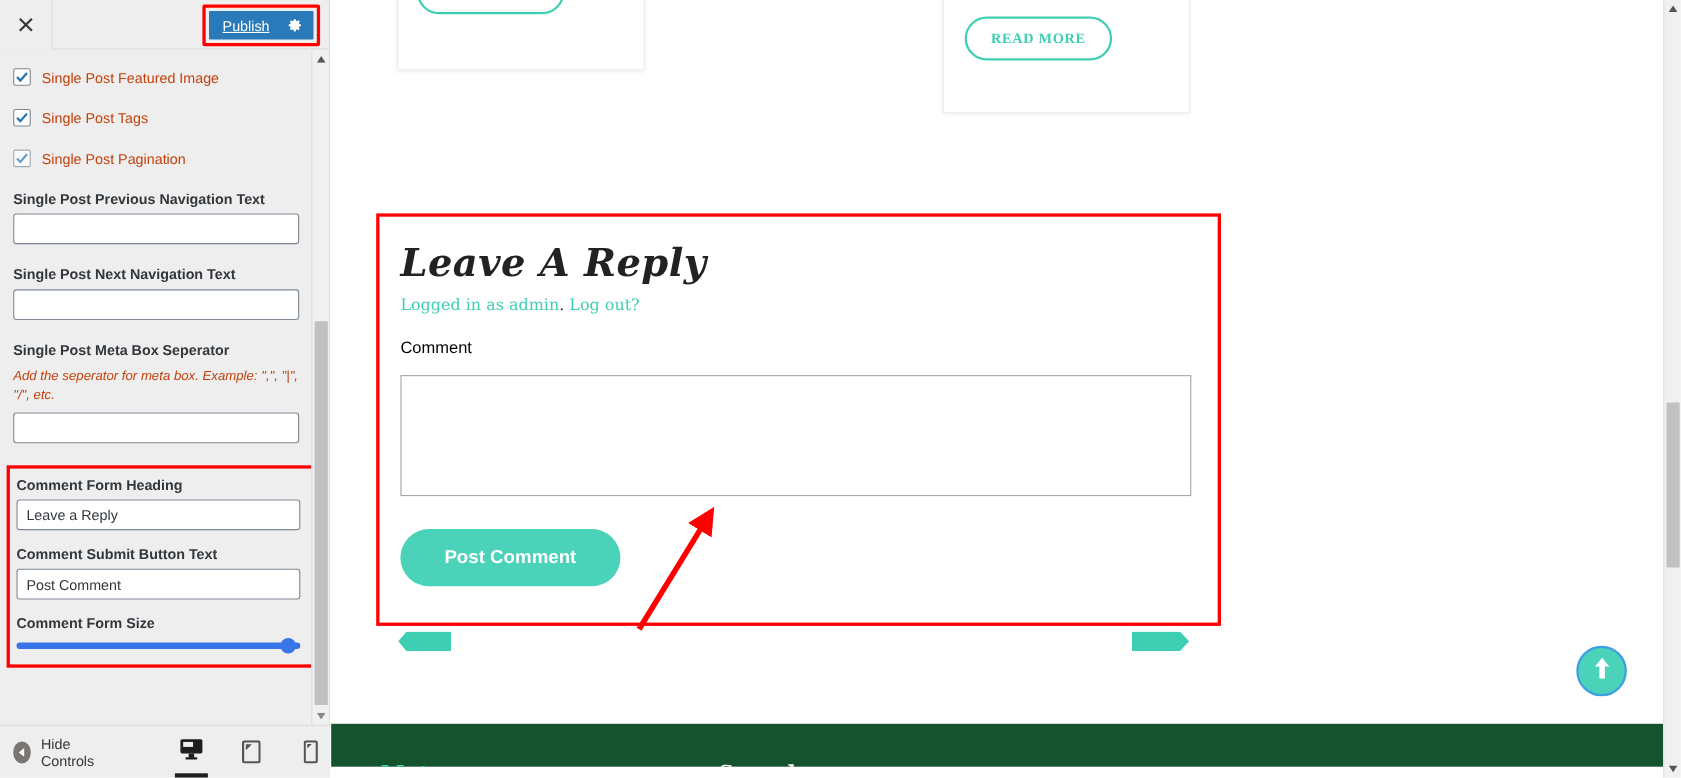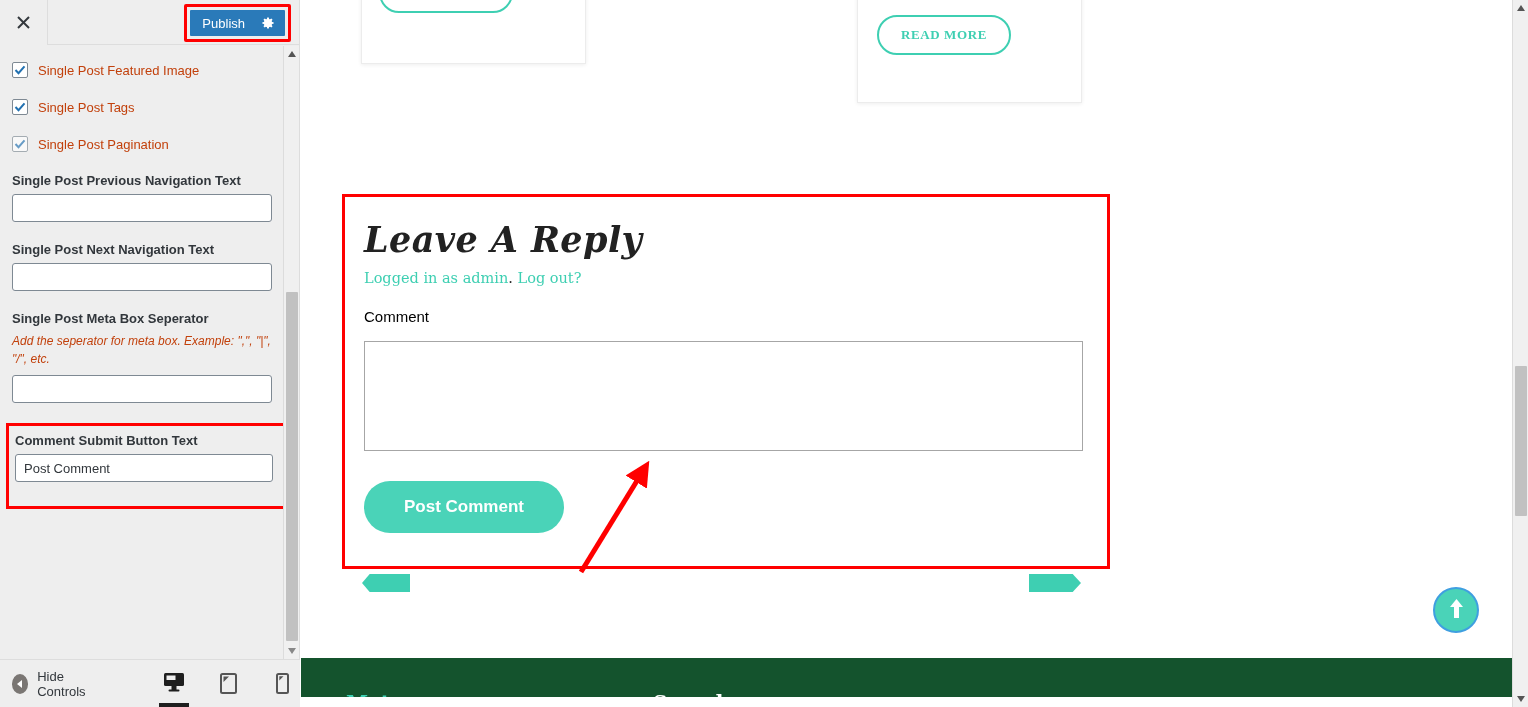--- a/index.html
+++ b/index.html
@@ -45,20 +45,21 @@
     background: #2a7ab9;
     color: #fff;
     border: none;
     height: 26px;
     padding: 0 10px 0 12px;
     font-size: 13px;
     font-family: "Liberation Sans", sans-serif;
     display: flex; align-items: center; gap: 16px;
     cursor: pointer;
     border-radius: 1px;
+    text-decoration: underline;
   }
   .publish-btn .gear { display:flex; }
 
   .sb-body {
     position: absolute;
     top: 46px; left: 0; right: 0; bottom: 48px;
     overflow: hidden;
     padding: 16px 12px 0 12px;
   }
 
@@ -390,22 +391,33 @@
       </div>
 
       <div class="field">
         <label class="field-label">Single Post Meta Box Seperator</label>
         <p class="field-desc">Add the seperator for meta box. Example: ",", "|", "/", etc.</p>
         <input class="txt-input" type="text" value="" style="">
       </div>
 
       <div class="hl-group">
         <div class="field">
+          <label class="field-label">Comment Form Heading</label>
+          <input class="txt-input" type="text" value="Leave a Reply" style="">
+        </div>
+        <div class="field">
           <label class="field-label">Comment Submit Button Text</label>
           <input class="txt-input" type="text" value="Post Comment" style="">
+        </div>
+        <div>
+          <label class="field-label">Comment Form Size</label>
+          <div class="slider-track">
+            <div class="slider-rail"></div>
+            <div class="slider-thumb"></div>
+          </div>
         </div>
       </div>
 
     </div>
 
     <div class="sb-scroll">
       <div class="arrow-up">
         <svg width="8" height="6" viewBox="0 0 8 6">
             <polygon points="4,0 8,6 0,6" fill="#555"></polygon>
           </svg>

